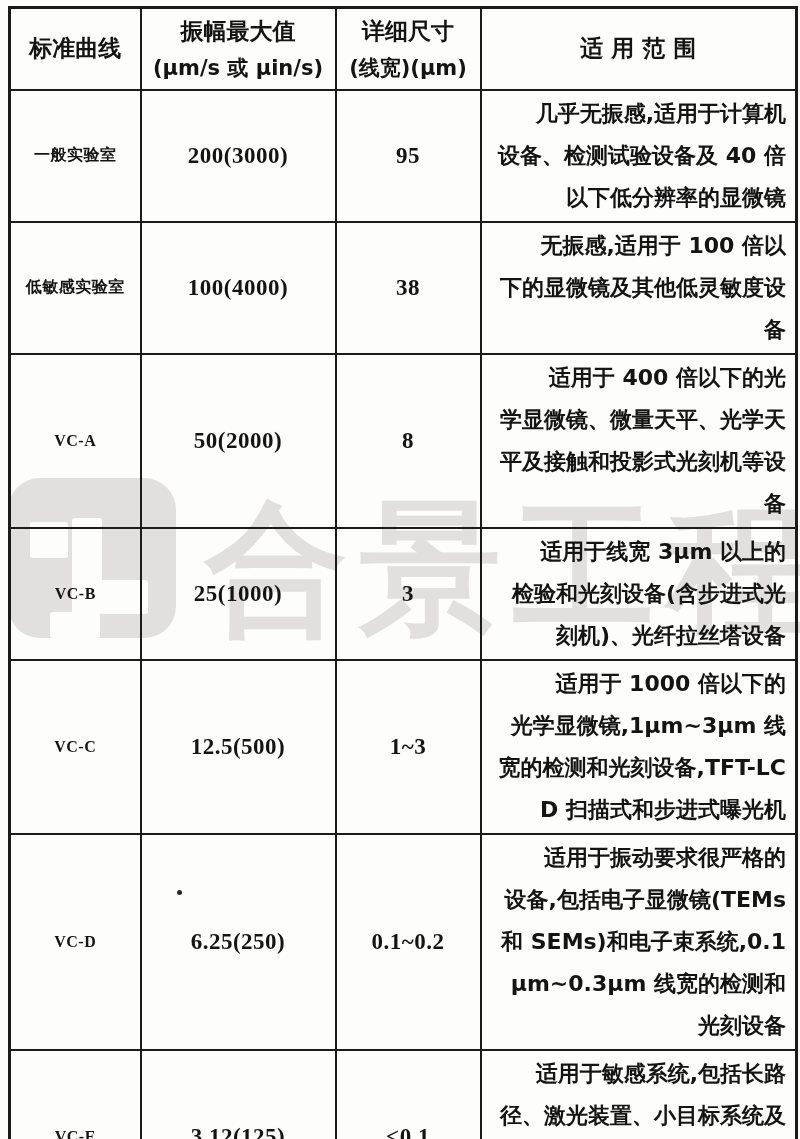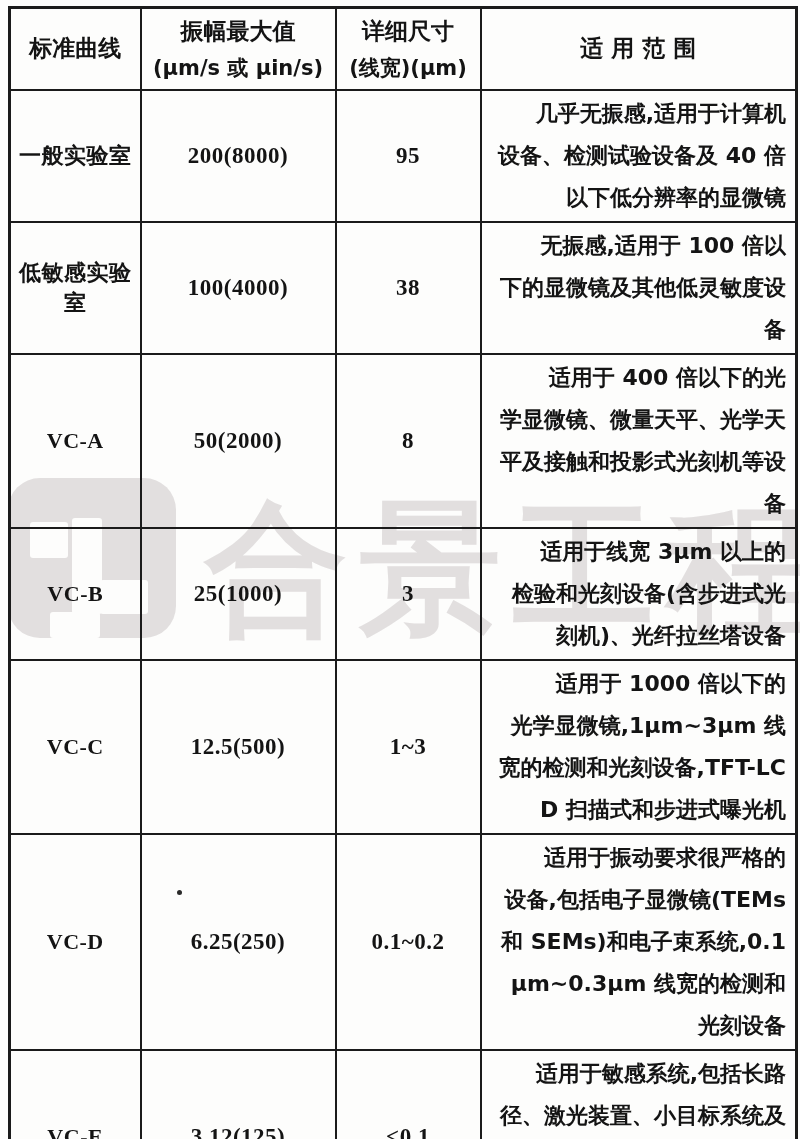--- a/index.html
+++ b/index.html
@@ -36,21 +36,21 @@
     border: 3px solid var(--border, #1b1b1b);
     background: transparent;
   }
   table.vc td {
     border: 2px solid var(--border, #1b1b1b);
     vertical-align: middle;
     background: transparent;
     overflow: hidden;
   }
   .c-curve {
-    text-align: center; font-weight: bold; font-size: 22px;
+    text-align: center; font-weight: bold; font-size: 16px;
     font-family: "Liberation Serif", "DejaVu Sans", serif;
     letter-spacing: 0.5px;
   }
   .c-num {
     text-align: center; font-weight: 600; font-size: 23px;
     font-family: "Liberation Serif", "DejaVu Sans", serif;
     letter-spacing: 0.5px;
   }
   .c-head {
     text-align: center; font-weight: bold; font-size: 23px;
@@ -111,21 +111,21 @@
         </td>
         <td class="c-head">
           <div>详细尺寸</div>
           <div class="sub">(线宽)(μm)</div>
         </td>
         <td class="c-head">适 用 范 围</td>
       </tr>
 
       <tr class="h-r0">
         <td class="c-curve">一般实验室</td>
-        <td class="c-num">200(8000)</td>
+        <td class="c-num">200(3000)</td>
         <td class="c-num">95</td>
         <td class="c-scope">几乎无振感,适用于计算机设备、检测试验设备及 40 倍以下低分辨率的显微镜</td>
       </tr>
 
       <tr class="h-r1">
         <td class="c-curve">低敏感实验室</td>
         <td class="c-num">100(4000)</td>
         <td class="c-num">38</td>
         <td class="c-scope">无振感,适用于 100 倍以下的显微镜及其他低灵敏度设备</td>
       </tr>

